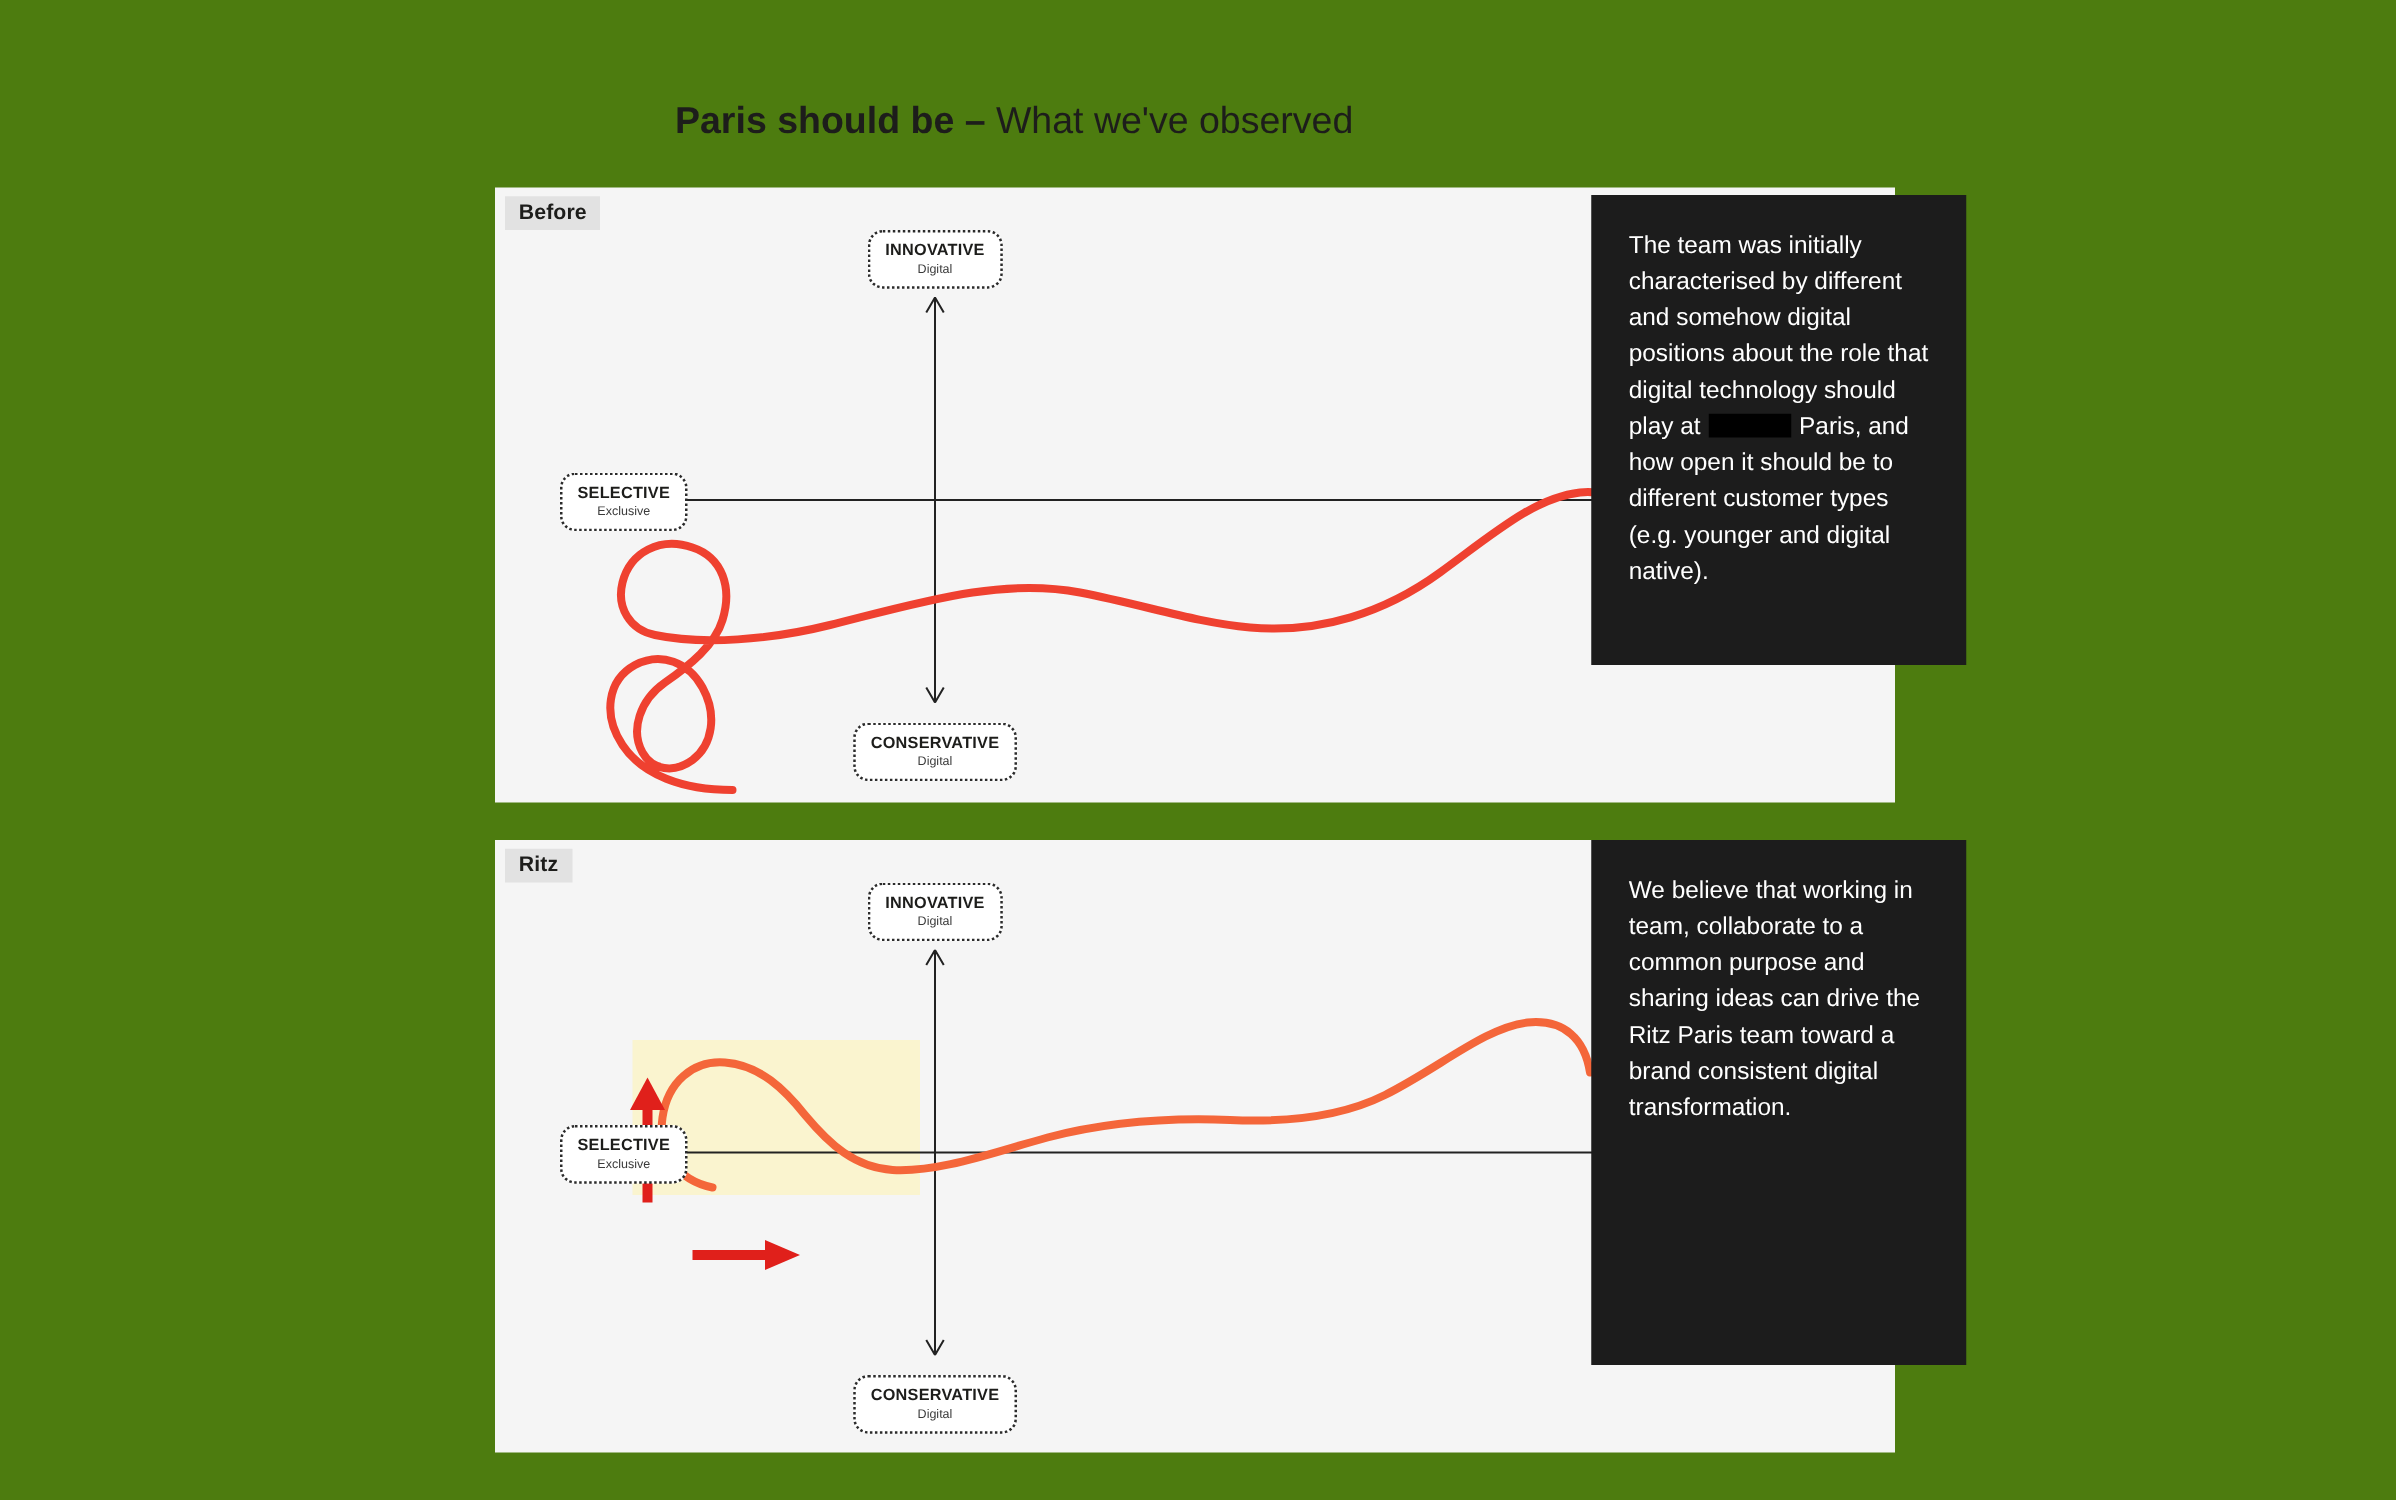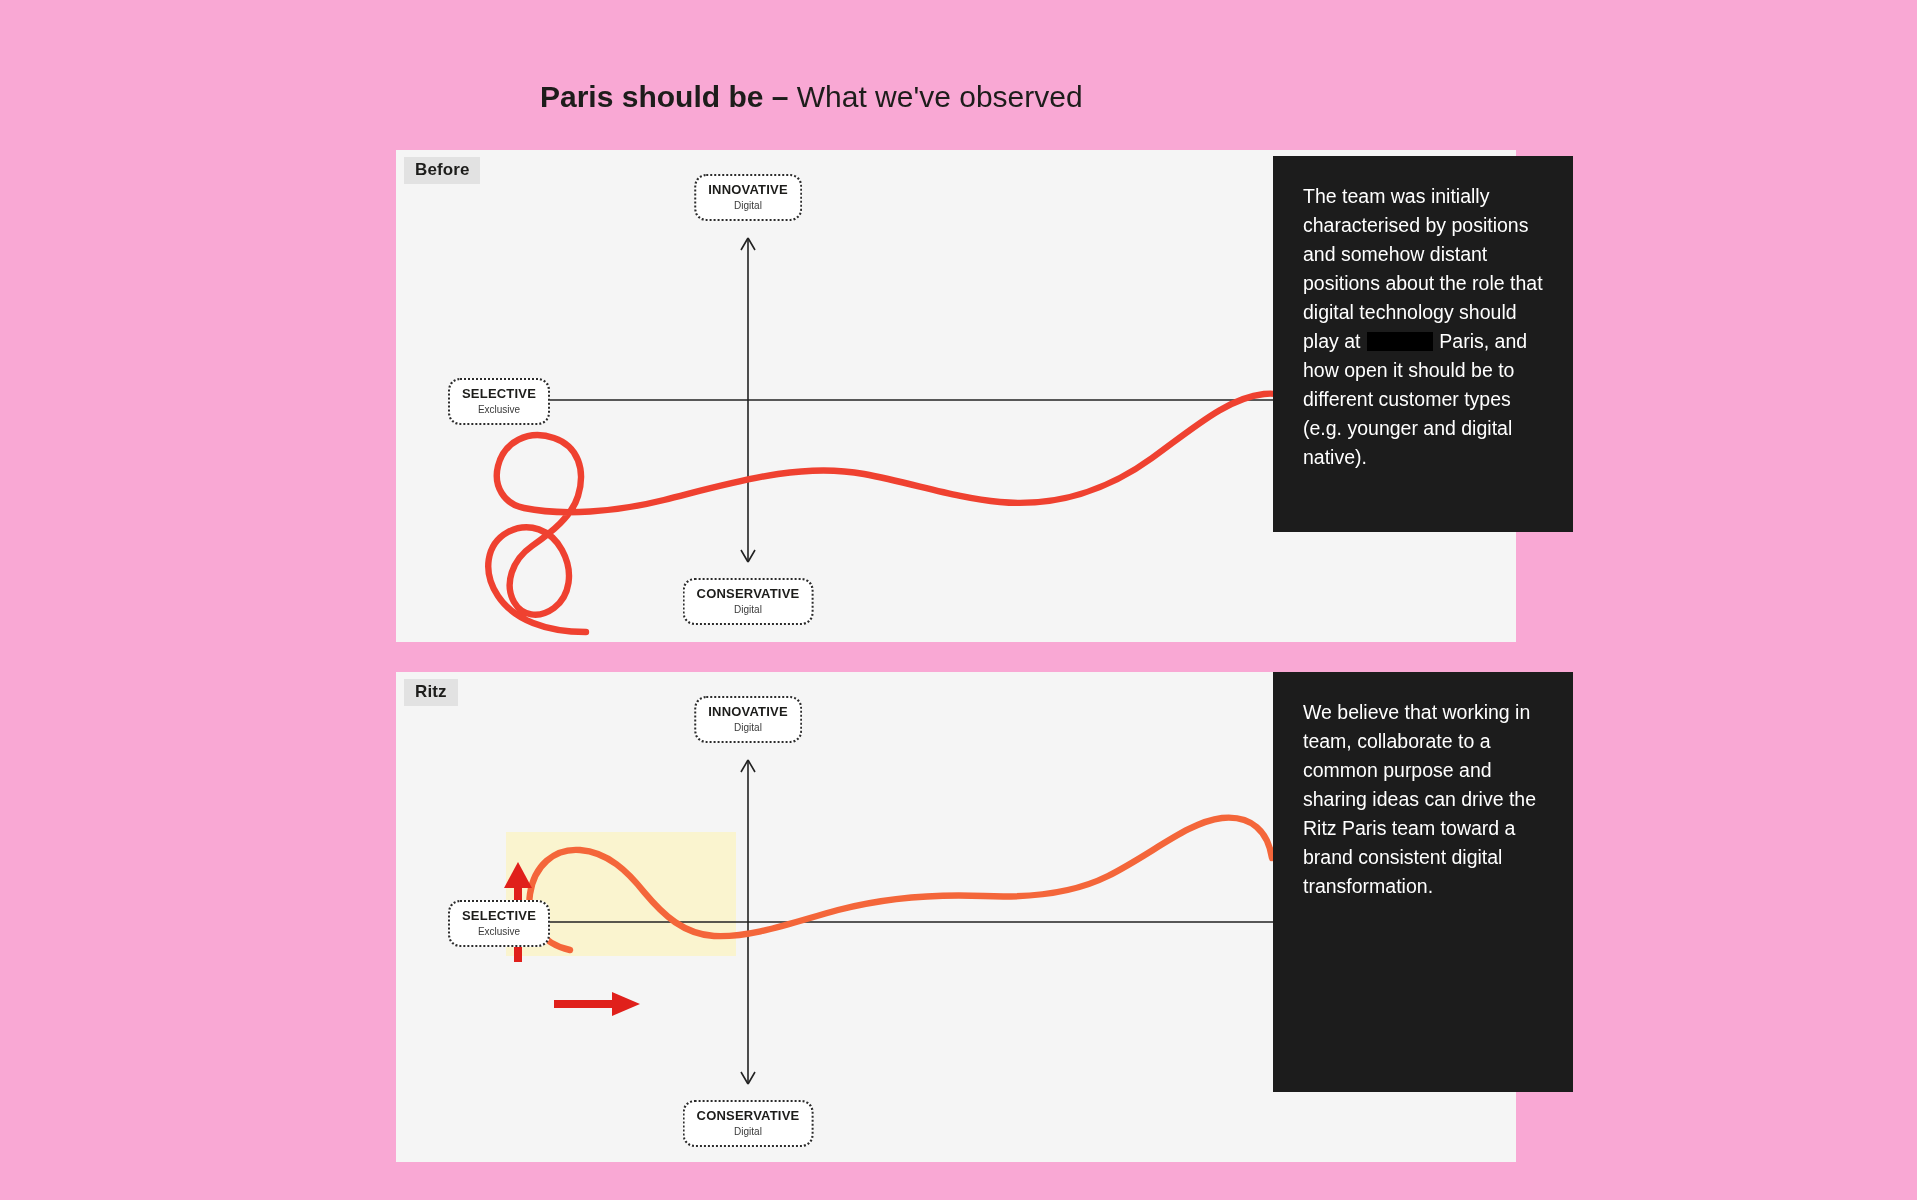--- a/index.html
+++ b/index.html
@@ -7,21 +7,21 @@
     margin: 0; padding: 0;
     width: 1917px; height: 1200px;
     background: #ffffff;
     font-family: "Liberation Sans", sans-serif;
     overflow: hidden;
   }
   #slide {
     position: relative;
     width: 1917px;
     height: 1200px;
-    background: #f9a8d4;
+    background: #4d7c0f;
   }
 
   
   #page-title {
     position: absolute;
     left: 540px;
     top: 78px;
     font-size: 30px;
     line-height: 38px;
     color: #1d1d1b;
@@ -82,21 +82,21 @@
     color: #3a3a3a;
     margin-top: 2px;
   }
 
   
   .pole-top    { left: 748px; top: 184px; transform: translateX(-50%); }
   .pole-bottom { left: 748px; top: 568px; transform: translateX(-50%); }
   .pole-left   { left: 385px; top: 378px; transform: translate(-50%, 0); }
   .pole-right  { left: 1181px; top: 378px; transform: translate(-50%, 0); }
 
-  .panel .pole-top    { left: 352px; top: 24px; text-align: center; }
+  .panel .pole-top    { left: 352px; top: 34px; text-align: center; }
   .panel .pole-bottom { left: 352px; top: 428px; }
   .panel .pole-left   { left: 52px;  top: 228px; transform: none; }
   .panel .pole-right  { left: 1033px; top: 228px; transform: none; }
 
   
   .highlight-rect {
     position: absolute;
     background: #faf4cf;
   }
 
@@ -227,21 +227,21 @@
       <span class="pole-sub">Exclusive</span>
     </div>
     <div class="pole pole-right">
       <span class="pole-main">OPEN</span>
       <span class="pole-sub">Approachable</span>
     </div>
   </div>
 
   <div class="note-box" id="note-before">
     <div class="note-inner">
-      <p class="note-p"><span>The team was initially characterised by positions and somehow distant positions about the role that digital technology should play at </span><span class="redaction"></span><span> Paris, and how open it should be to different customer types (e.g. younger and digital native).</span></p>
+      <p class="note-p"><span>The team was initially characterised by different and somehow digital positions about the role that digital technology should play at </span><span class="redaction"></span><span> Paris, and how open it should be to different customer types (e.g. younger and digital native).</span></p>
     </div>
   </div>
 
   <div class="panel" id="panel-after">
 
     <div class="panel-badge">Ritz</div>
 
     <div class="highlight-rect" style="left:110px; top:160px; width:230px; height:124px;"></div>
 
     <div class="chart">

